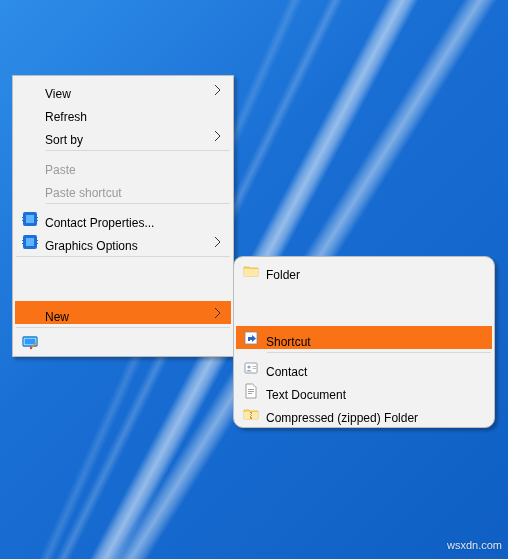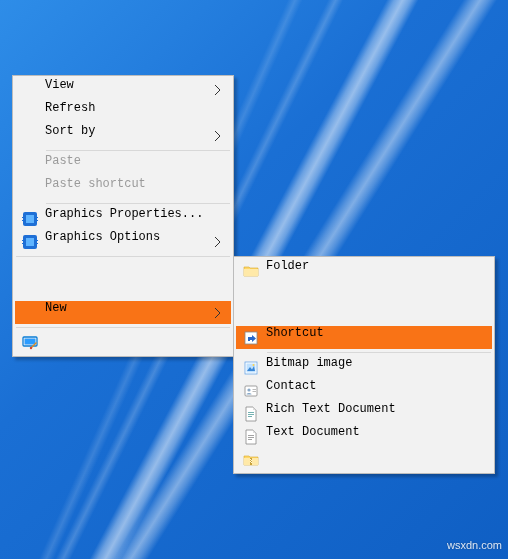--- a/index.html
+++ b/index.html
@@ -35,31 +35,30 @@
   }
   .menu {
     position: absolute;
     background: #f2f2f2;
     border: 1px solid #bcbcbc;
     padding: 2px;
     box-shadow: 3px 3px 3px rgba(0,0,0,0.25);
     min-width: 216px;
   }
   .menu.main { left: 12px; top: 75px; width: 222px; }
-  .menu.sub  { left: 233px; top: 256px; width: 262px; }
+  .menu.sub  { left: 233px; top: 256px; width: 262px; border-radius: 10px; }
   .item {
     display: flex;
-    align-items: flex-start;
+    align-items: flex-end;
     height: 23px;
     position: relative;
     padding: 0 28px 0 30px;
     color: #000;
     white-space: nowrap;
     cursor: default;
-    font-family: Liberation Mono, monospace;
   }
   .item.hover { background: #f97316; margin-top: 44px; }
   .item.disabled { color: #9a9a9a; }
   .item .label { flex: 1; }
   .sep {
     border-top: 1px solid #d8d8d8;
     margin: 3px 1px 3px 31px;
   }
   .sep.full { margin-left: 1px; }
   .arrow {
@@ -124,21 +123,21 @@
     <span class="icon">
       <svg width="16" height="16" viewBox="0 0 16 16">
           <rect x="1" y="1" width="14" height="14" rx="2" fill="#1e6fd6"></rect>
           <rect x="4" y="4" width="8" height="8" fill="#5fb4ff"></rect>
           <rect x="0" y="6" width="2" height="1" fill="#1e6fd6"></rect>
           <rect x="0" y="9" width="2" height="1" fill="#1e6fd6"></rect>
           <rect x="14" y="6" width="2" height="1" fill="#1e6fd6"></rect>
           <rect x="14" y="9" width="2" height="1" fill="#1e6fd6"></rect>
         </svg>
     </span>
-    <span class="label">Graphics Properties...</span>
+    <span class="label">Contact Properties...</span>
   </div>
 
   <div class="item">
     <span class="icon">
       <svg width="16" height="16" viewBox="0 0 16 16">
           <rect x="1" y="1" width="14" height="14" rx="2" fill="#1e6fd6"></rect>
           <rect x="4" y="4" width="8" height="8" fill="#5fb4ff"></rect>
           <rect x="0" y="6" width="2" height="1" fill="#1e6fd6"></rect>
           <rect x="0" y="9" width="2" height="1" fill="#1e6fd6"></rect>
           <rect x="14" y="6" width="2" height="1" fill="#1e6fd6"></rect>
@@ -196,57 +195,34 @@
       <svg width="16" height="16" viewBox="0 0 16 16">
           <rect x="2" y="2" width="12" height="12" fill="#fff" stroke="#888" stroke-width="0.8"></rect>
           <path d="M5 11 L5 7 L9 7 L9 5 L13 8.5 L9 12 L9 10 L7 10 L7 11 Z" fill="#2767c9"></path>
         </svg>
     </span>
     <span class="label">Shortcut</span>
   </div>
 
   <div class="sep"></div>
 
-  <div class="item">
-    <span class="icon">
-      <svg width="16" height="16" viewBox="0 0 16 16">
-          <rect x="2" y="2" width="12" height="12" fill="#fff" stroke="#6aa7e8" stroke-width="0.8"></rect>
-          <rect x="3.5" y="3.5" width="9" height="9" fill="#bfe1ff"></rect>
-          <polygon points="4,11 7,7 9,9.5 11,6 12,11" fill="#3a87d6"></polygon>
-          <circle cx="10.5" cy="5" r="1" fill="#ffd24a"></circle>
-        </svg>
-    </span>
-    <span class="label">Bitmap image</span>
-  </div>
 
   <div class="item">
     <span class="icon">
       <svg width="16" height="16" viewBox="0 0 16 16">
           <rect x="2" y="3" width="12" height="10" rx="1" fill="#fff" stroke="#888" stroke-width="0.8"></rect>
           <circle cx="6" cy="7" r="1.6" fill="#8aa9c8"></circle>
           <path d="M3.5 11.5 C3.5 9.5 8.5 9.5 8.5 11.5 Z" fill="#8aa9c8"></path>
           <rect x="9.5" y="6" width="3.5" height="0.8" fill="#aaa"></rect>
           <rect x="9.5" y="8" width="3.5" height="0.8" fill="#aaa"></rect>
         </svg>
     </span>
     <span class="label">Contact</span>
   </div>
 
-  <div class="item">
-    <span class="icon">
-      <svg width="16" height="16" viewBox="0 0 16 16">
-          <path d="M3 1 L10 1 L13 4 L13 15 L3 15 Z" fill="#fff" stroke="#888" stroke-width="0.8"></path>
-          <path d="M10 1 L10 4 L13 4 Z" fill="#ddd"></path>
-          <rect x="5" y="6" width="6" height="0.9" fill="#6aa"></rect>
-          <rect x="5" y="8" width="6" height="0.9" fill="#6aa"></rect>
-          <rect x="5" y="10" width="4" height="0.9" fill="#6aa"></rect>
-        </svg>
-    </span>
-    <span class="label">Rich Text Document</span>
-  </div>
 
   <div class="item">
     <span class="icon">
       <svg width="16" height="16" viewBox="0 0 16 16">
           <path d="M3 1 L10 1 L13 4 L13 15 L3 15 Z" fill="#fff" stroke="#888" stroke-width="0.8"></path>
           <path d="M10 1 L10 4 L13 4 Z" fill="#ddd"></path>
           <rect x="5" y="6" width="6" height="0.9" fill="#999"></rect>
           <rect x="5" y="8" width="6" height="0.9" fill="#999"></rect>
           <rect x="5" y="10" width="4" height="0.9" fill="#999"></rect>
         </svg>
@@ -259,16 +235,17 @@
       <svg width="16" height="16" viewBox="0 0 16 16">
           <path d="M1 4 L1 13 L15 13 L15 5 L7 5 L6 4 Z" fill="#ffd768" stroke="#d6a728" stroke-width="0.6"></path>
           <path d="M1 6 L15 6 L15 13 L1 13 Z" fill="#ffe9a8"></path>
           <rect x="7" y="6" width="2" height="7" fill="#c9a23a"></rect>
           <rect x="7" y="7" width="1" height="1" fill="#fff8d8"></rect>
           <rect x="8" y="8" width="1" height="1" fill="#fff8d8"></rect>
           <rect x="7" y="9" width="1" height="1" fill="#fff8d8"></rect>
           <rect x="8" y="10" width="1" height="1" fill="#fff8d8"></rect>
         </svg>
     </span>
+    <span class="label">Compressed (zipped) Folder</span>
   </div>
 </div>
 
 <div class="watermark">wsxdn.com</div>
 
 </body></html>

